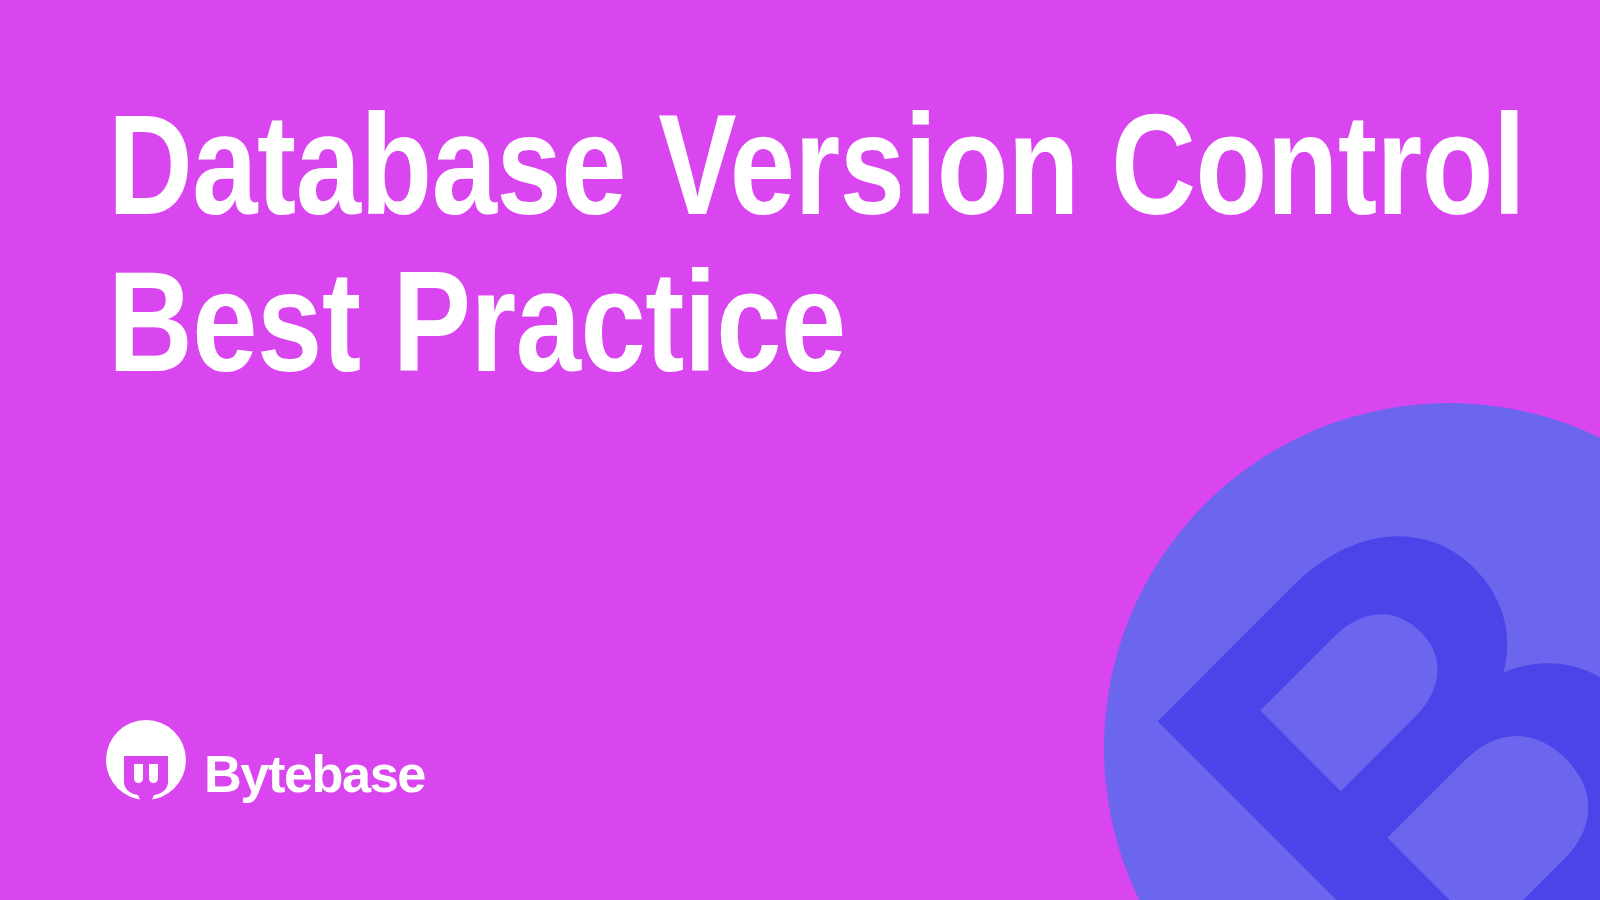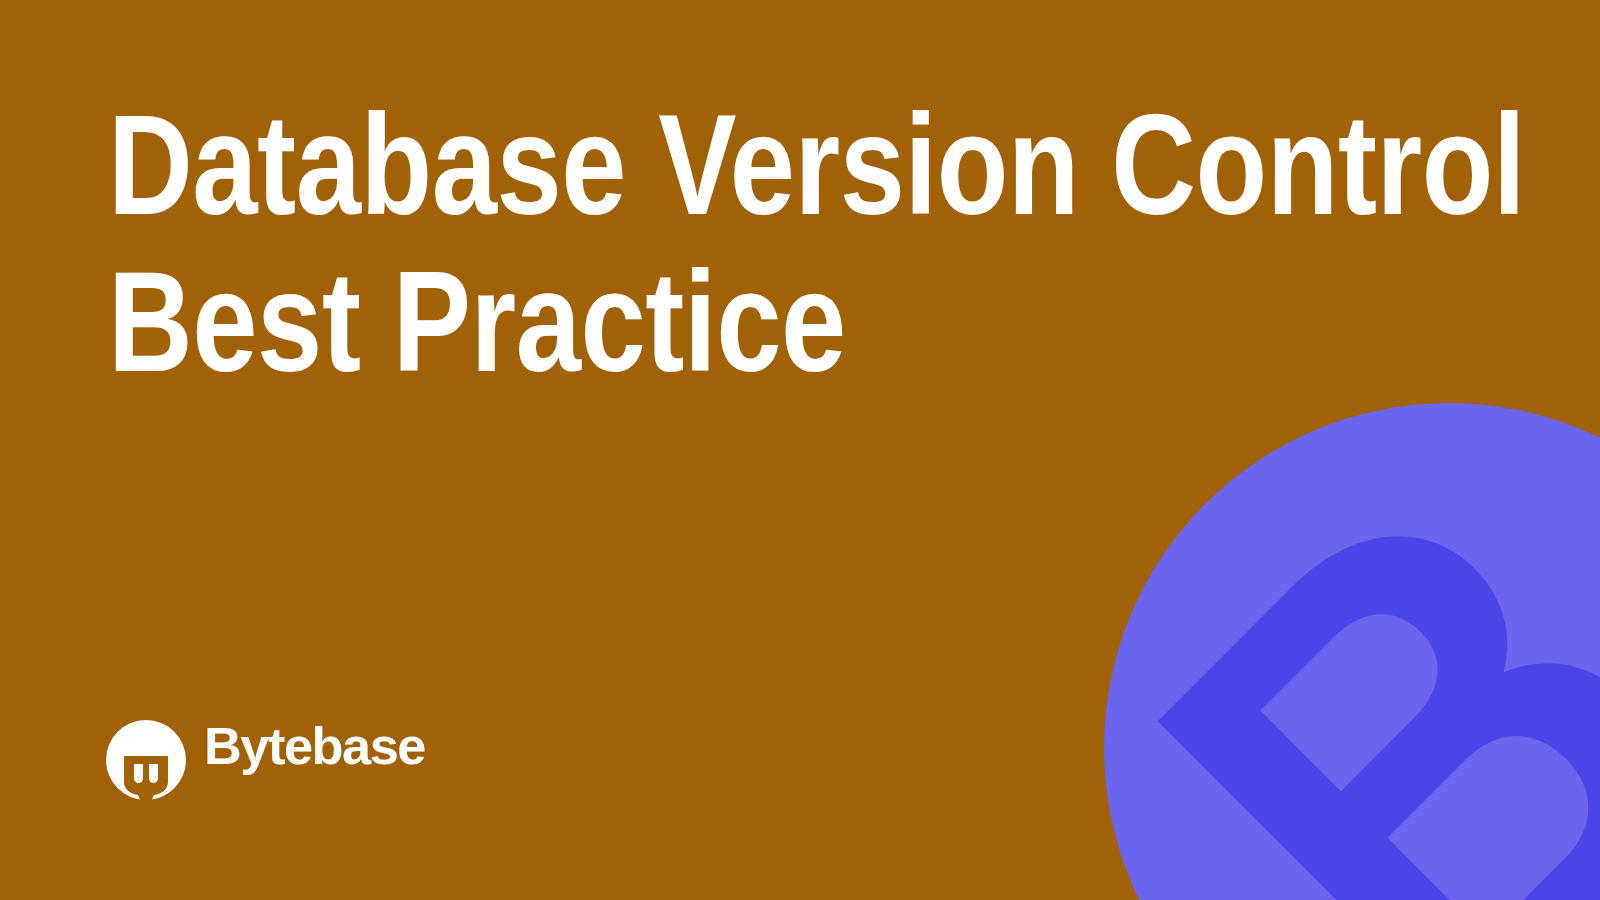--- a/index.html
+++ b/index.html
@@ -47,39 +47,39 @@
     transform: scaleX(0.82);
     transform-origin: left center;
   }
 
   
   #logo-lockup {
     position: absolute;
     left: 104px;
     top: 718px;
     display: flex;
-    align-items: flex-start;
+    align-items: flex-end;
     z-index: 3;
   }
   #logo-mark {
     width: 84px;
     height: 90px;
     display: block;
     flex: 0 0 auto;
   }
   #logo-wordmark {
     display: block;
     margin-left: 16px;
     height: 62px;
   }
 </style>
 </head>
 <body>
 
-<div id="stage" style="background: #a16207;">
+<div id="stage" style="background: #d946ef;">
 
   <svg id="watermark" viewBox="0 0 1600 900" xmlns="http://www.w3.org/2000/svg">
     <defs>
       <clipPath id="wm-circle-clip">
         <circle cx="1449" cy="748" r="345"></circle>
       </clipPath>
     </defs>
 
     <circle cx="1449" cy="748" r="345" fill="#6B66ED"></circle>
 

